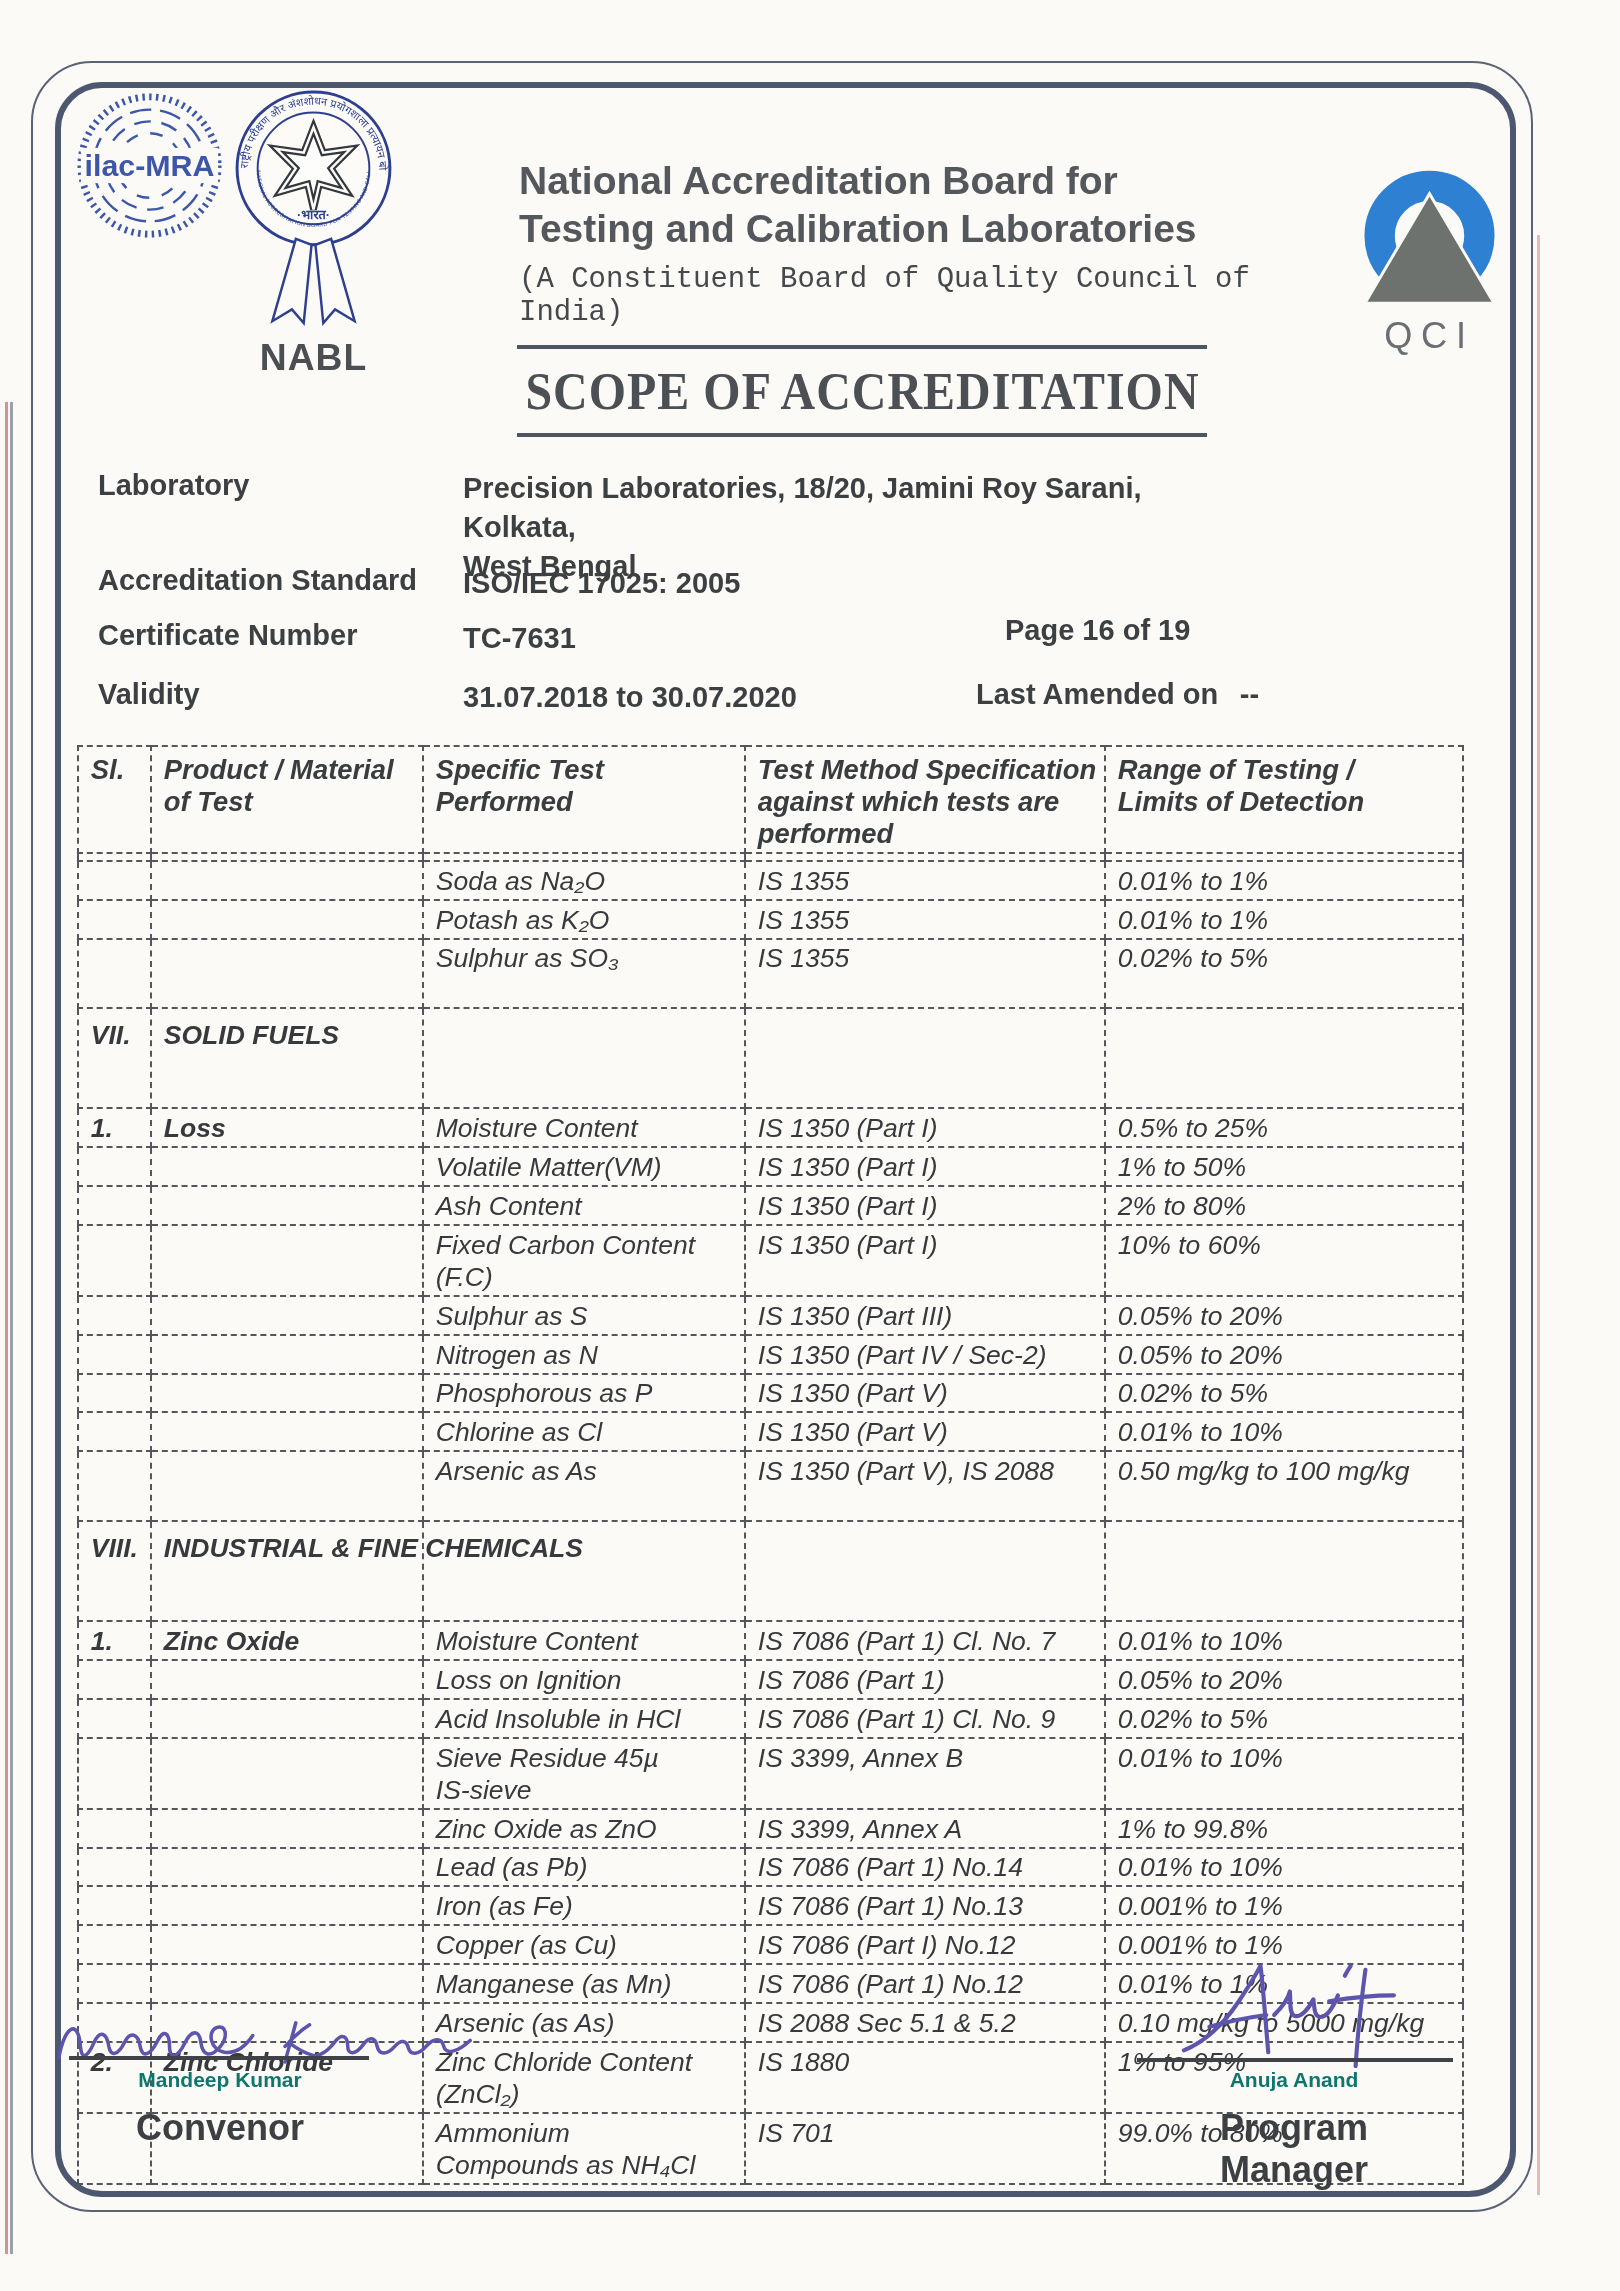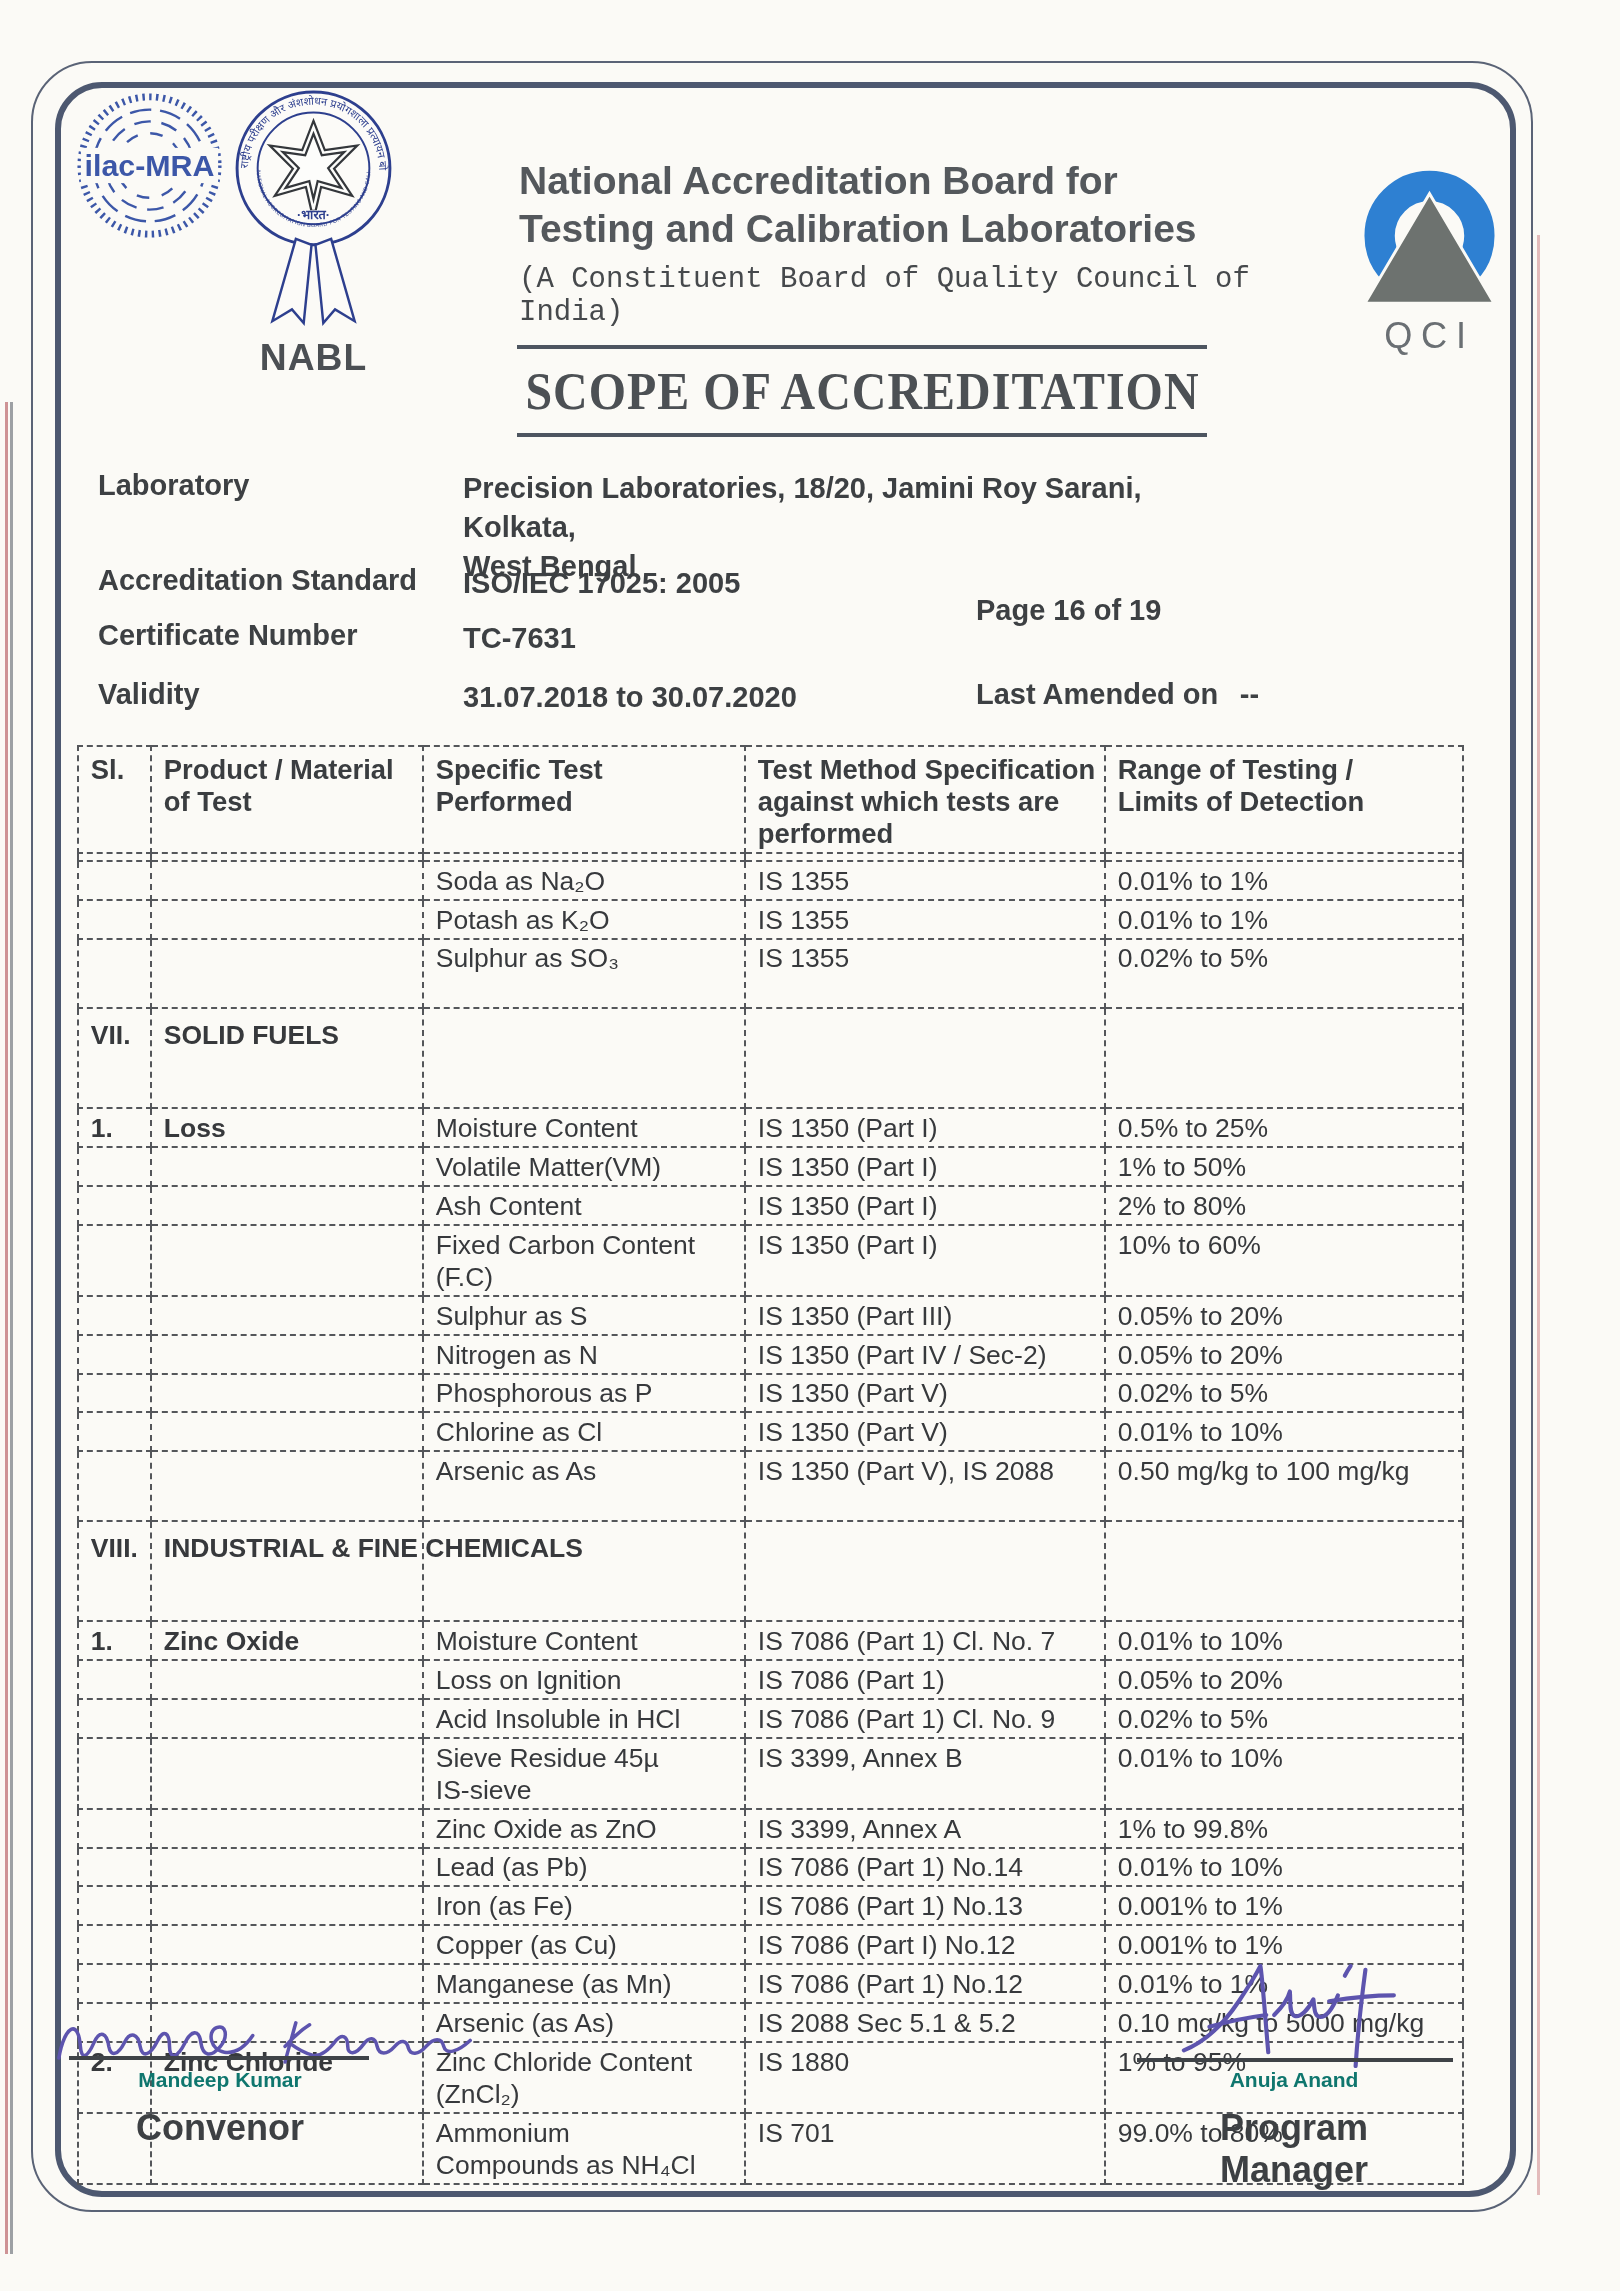--- a/index.html
+++ b/index.html
@@ -43,21 +43,21 @@
     transform:scale(1.02,1.12);
   }
   
   .info-label{left:98px;font-size:29px;font-weight:bold;color:#3d4043;}
   .info-value{left:463px;font-size:29px;font-weight:bold;color:#3d4043;white-space:pre-line;line-height:39px;}
   .info-right{left:976px;font-size:29px;font-weight:bold;color:#3d4043;}
   .amend-val{margin-left:21.6px;}
   
   table.scope{
     position:absolute;left:77px;top:745px;width:1384px;
-    border-collapse:collapse;table-layout:fixed;
+    border-collapse:collapse;table-layout:fixed;font-style:italic;
   }
   table.scope td,table.scope th{
     border:2px dashed #54565a;
     vertical-align:top;text-align:left;
     padding:2.9px 7.8px 2px 11.8px;
     font-size:26.5px;line-height:32px;color:#37393c;
     white-space:pre-line;overflow:visible;
   }
   table.scope th{
     font-size:27.4px;font-weight:bold;line-height:32px;color:#3a3d40;
@@ -142,21 +142,21 @@
 
 <div class="abs info-label" style="top:469px;">Laboratory</div>
 <div class="abs info-value" style="top:469px;width:745px;">Precision Laboratories, 18/20, Jamini Roy Sarani, Kolkata,
 West Bengal</div>
 
 <div class="abs info-label" style="top:564px;text-align:right;">Accreditation Standard</div>
 <div class="abs info-value" style="top:564px;">ISO/IEC 17025: 2005</div>
 
 <div class="abs info-label" style="top:619px;">Certificate Number</div>
 <div class="abs info-value" style="top:619px;">TC-7631</div>
-<div class="abs info-right" style="top:594px;">Page 16 of 19</div>
+<div class="abs info-right" style="top:614px;margin-left:29px;">Page 16 of 19</div>
 
 <div class="abs info-label" style="top:678px;">Validity</div>
 <div class="abs info-value" style="top:678px;">31.07.2018 to 30.07.2020</div>
 <div class="abs info-right" style="top:678px;">
   <span>Last Amended on</span><span class="amend-val">--</span>
 </div>
 
 <table class="scope">
   <colgroup>
     <col style="width:73px">

